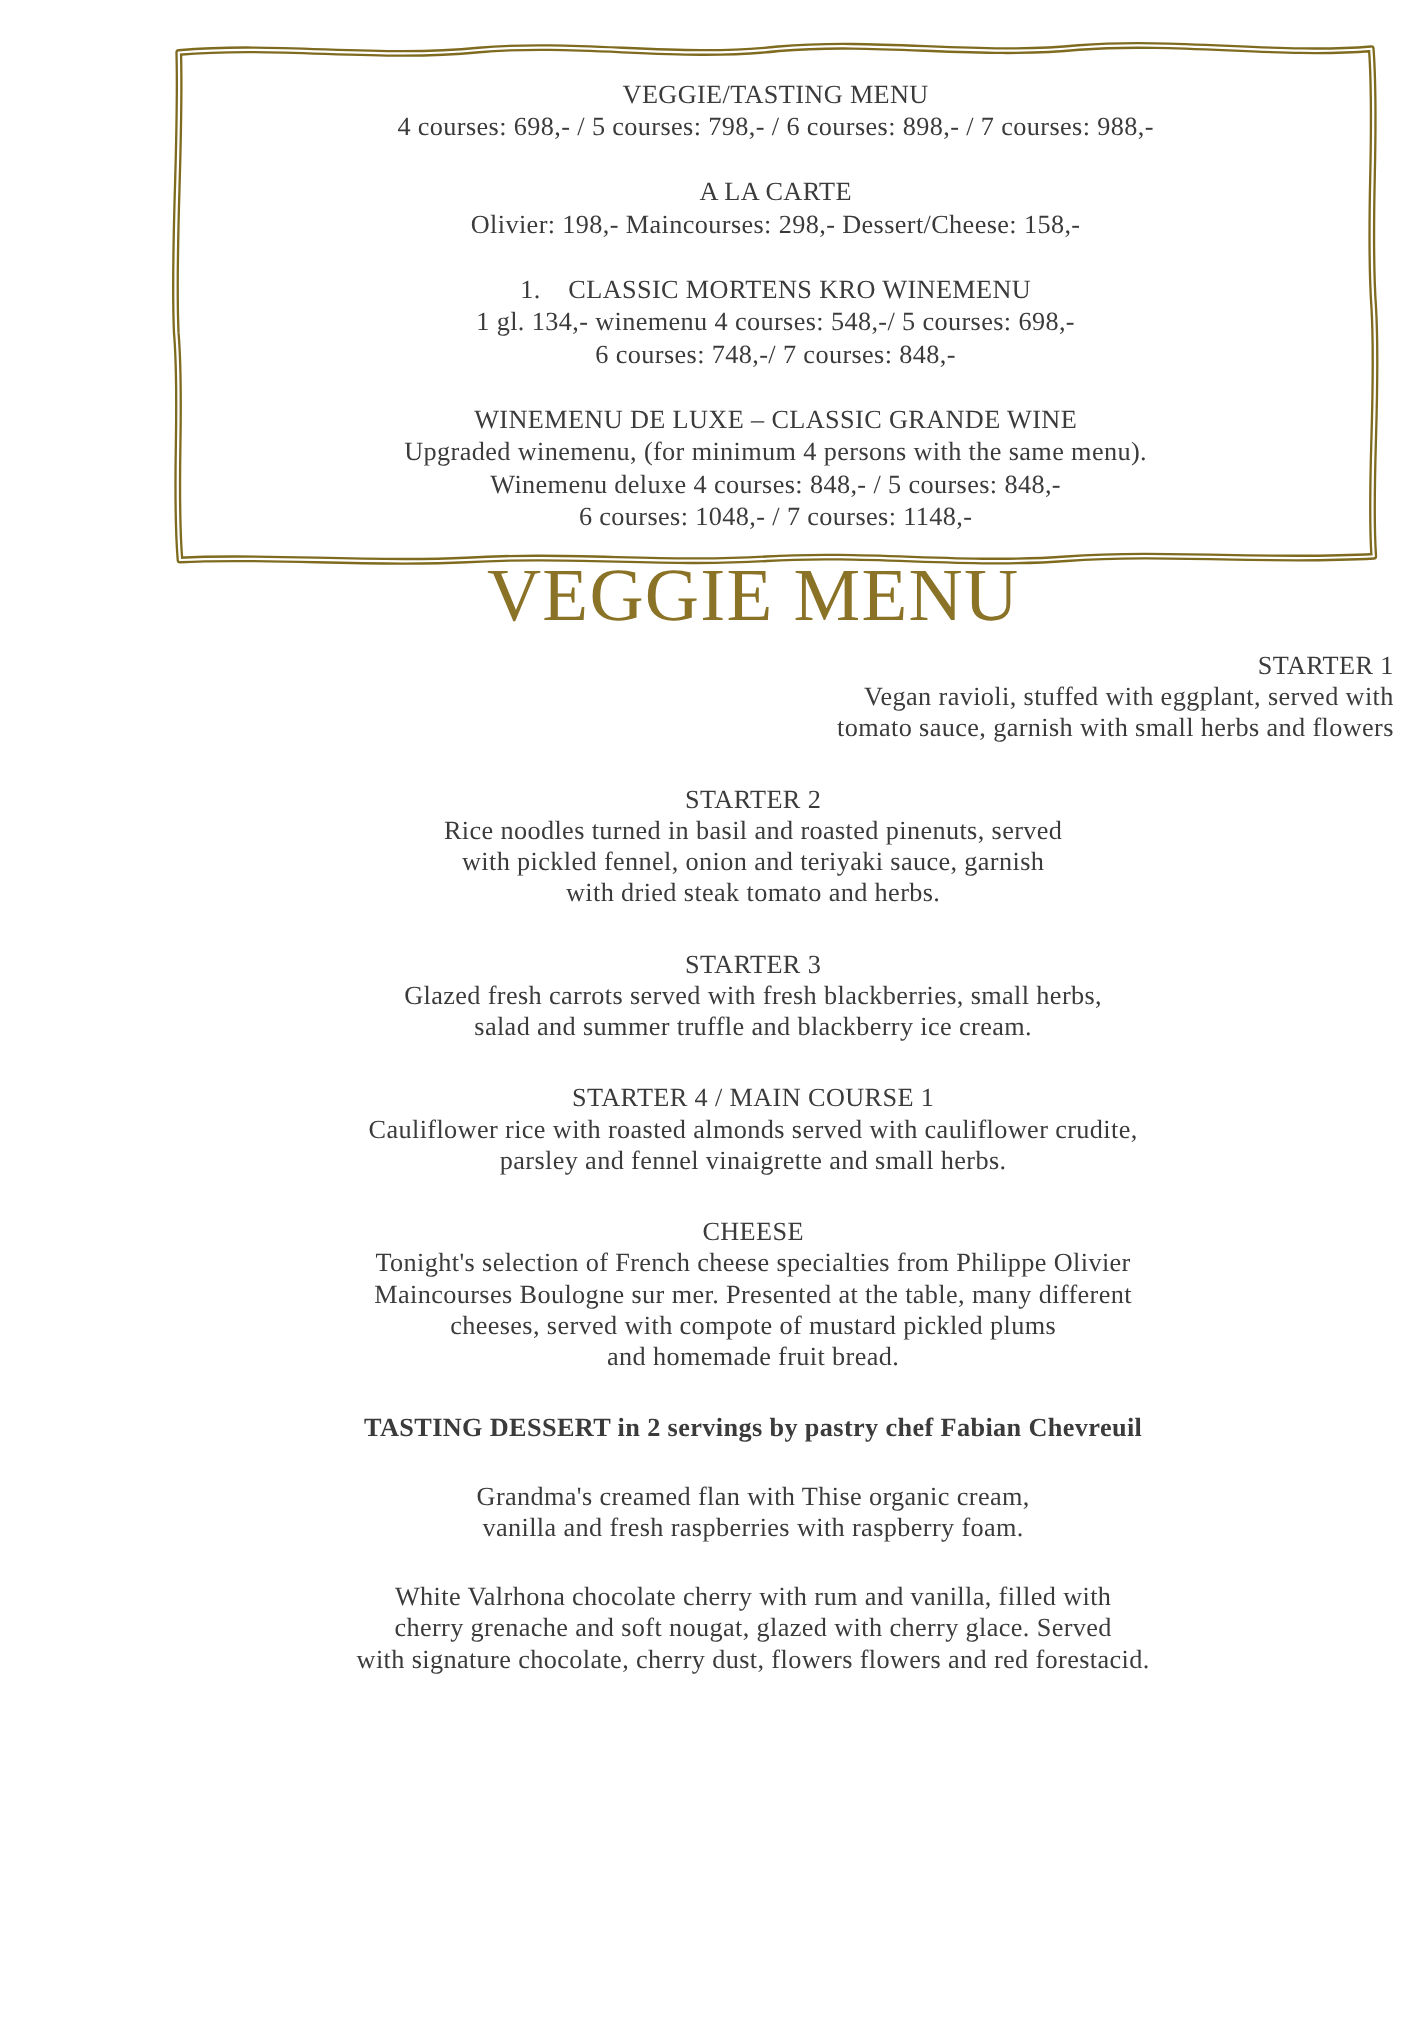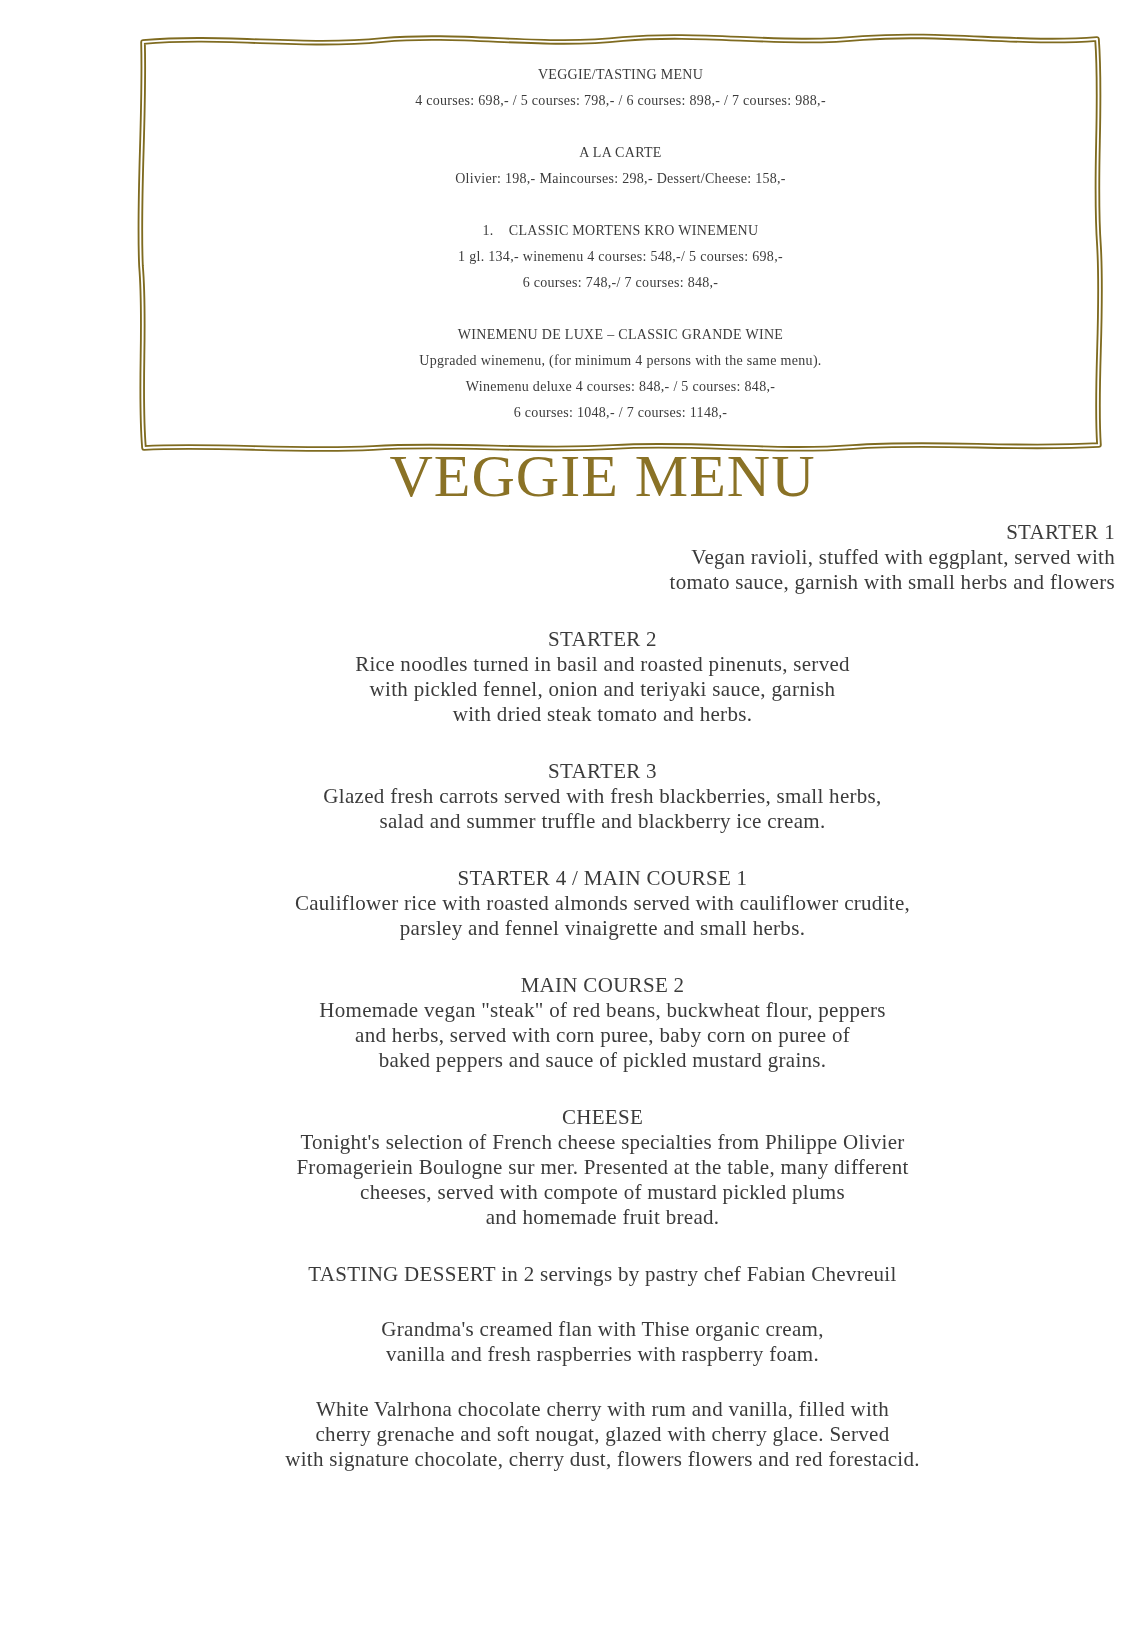--- a/index.html
+++ b/index.html
@@ -22,21 +22,21 @@
   .border-svg {
     position: absolute;
     left: 0; top: 0;
     width: 100%; height: 100%;
     display: block;
   }
   .box-content {
     position: relative;
     padding-top: 36px;
     text-align: center;
-    font-size: 14px;
+    font-size: 21px;
     line-height: 26px;
     letter-spacing: 0.3px;
   }
   .box-block { margin: 0 0 26px 0; }
   .box-heading, .box-line { white-space: nowrap; }
   .main-column {
     position: absolute;
     left: 90px;
     top: 450px;
     width: 1025px;
@@ -49,21 +49,21 @@
     font-size: 60px;
     line-height: 52px;
     font-weight: 400;
     margin: 0 0 18px 0;
     color: #8a7226;
     letter-spacing: 1px;
   }
   .menu-section { margin-top: 32px; }
   .menu-section.first { margin-top: 0; text-align: right; }
   .section-heading { font-weight: 400; }
-  .section-heading.bold { font-weight: 400; }
+  .section-heading.bold { font-weight: 700; }
   .paragraph { margin-top: 30px; }
 </style>
 </head>
 <body>
 
 <div class="page">
 
   <div class="info-box">
     <svg class="border-svg" viewBox="0 0 975 434" preserveAspectRatio="none">
       <path d="M 10 16
@@ -139,31 +139,25 @@
       <div class="section-line">Glazed fresh carrots served with fresh blackberries, small herbs,</div>
       <div class="section-line">salad and summer truffle and blackberry ice cream.</div>
     </div>
 
     <div class="menu-section">
       <div class="section-heading">STARTER 4 / MAIN COURSE 1</div>
       <div class="section-line">Cauliflower rice with roasted almonds served with cauliflower crudite,</div>
       <div class="section-line">parsley and fennel vinaigrette and small herbs.</div>
     </div>
 
-    <div class="menu-section">
-      <div class="section-heading">MAIN COURSE 2</div>
-      <div class="section-line">Homemade vegan "steak" of red beans, buckwheat flour, peppers</div>
-      <div class="section-line">and herbs, served with corn puree, baby corn on puree of</div>
-      <div class="section-line">baked peppers and sauce of pickled mustard grains.</div>
-    </div>
 
     <div class="menu-section">
       <div class="section-heading">CHEESE</div>
       <div class="section-line">Tonight's selection of French cheese specialties from Philippe Olivier</div>
-      <div class="section-line">Fromageriein Boulogne sur mer. Presented at the table, many different</div>
+      <div class="section-line">Maincourses Boulogne sur mer. Presented at the table, many different</div>
       <div class="section-line">cheeses, served with compote of mustard pickled plums</div>
       <div class="section-line">and homemade fruit bread.</div>
     </div>
 
     <div class="menu-section">
       <div class="section-heading bold">TASTING DESSERT in 2 servings by pastry chef Fabian Chevreuil</div>
     </div>
 
     <div class="paragraph">
       <div class="section-line">Grandma's creamed flan with Thise organic cream,</div>

